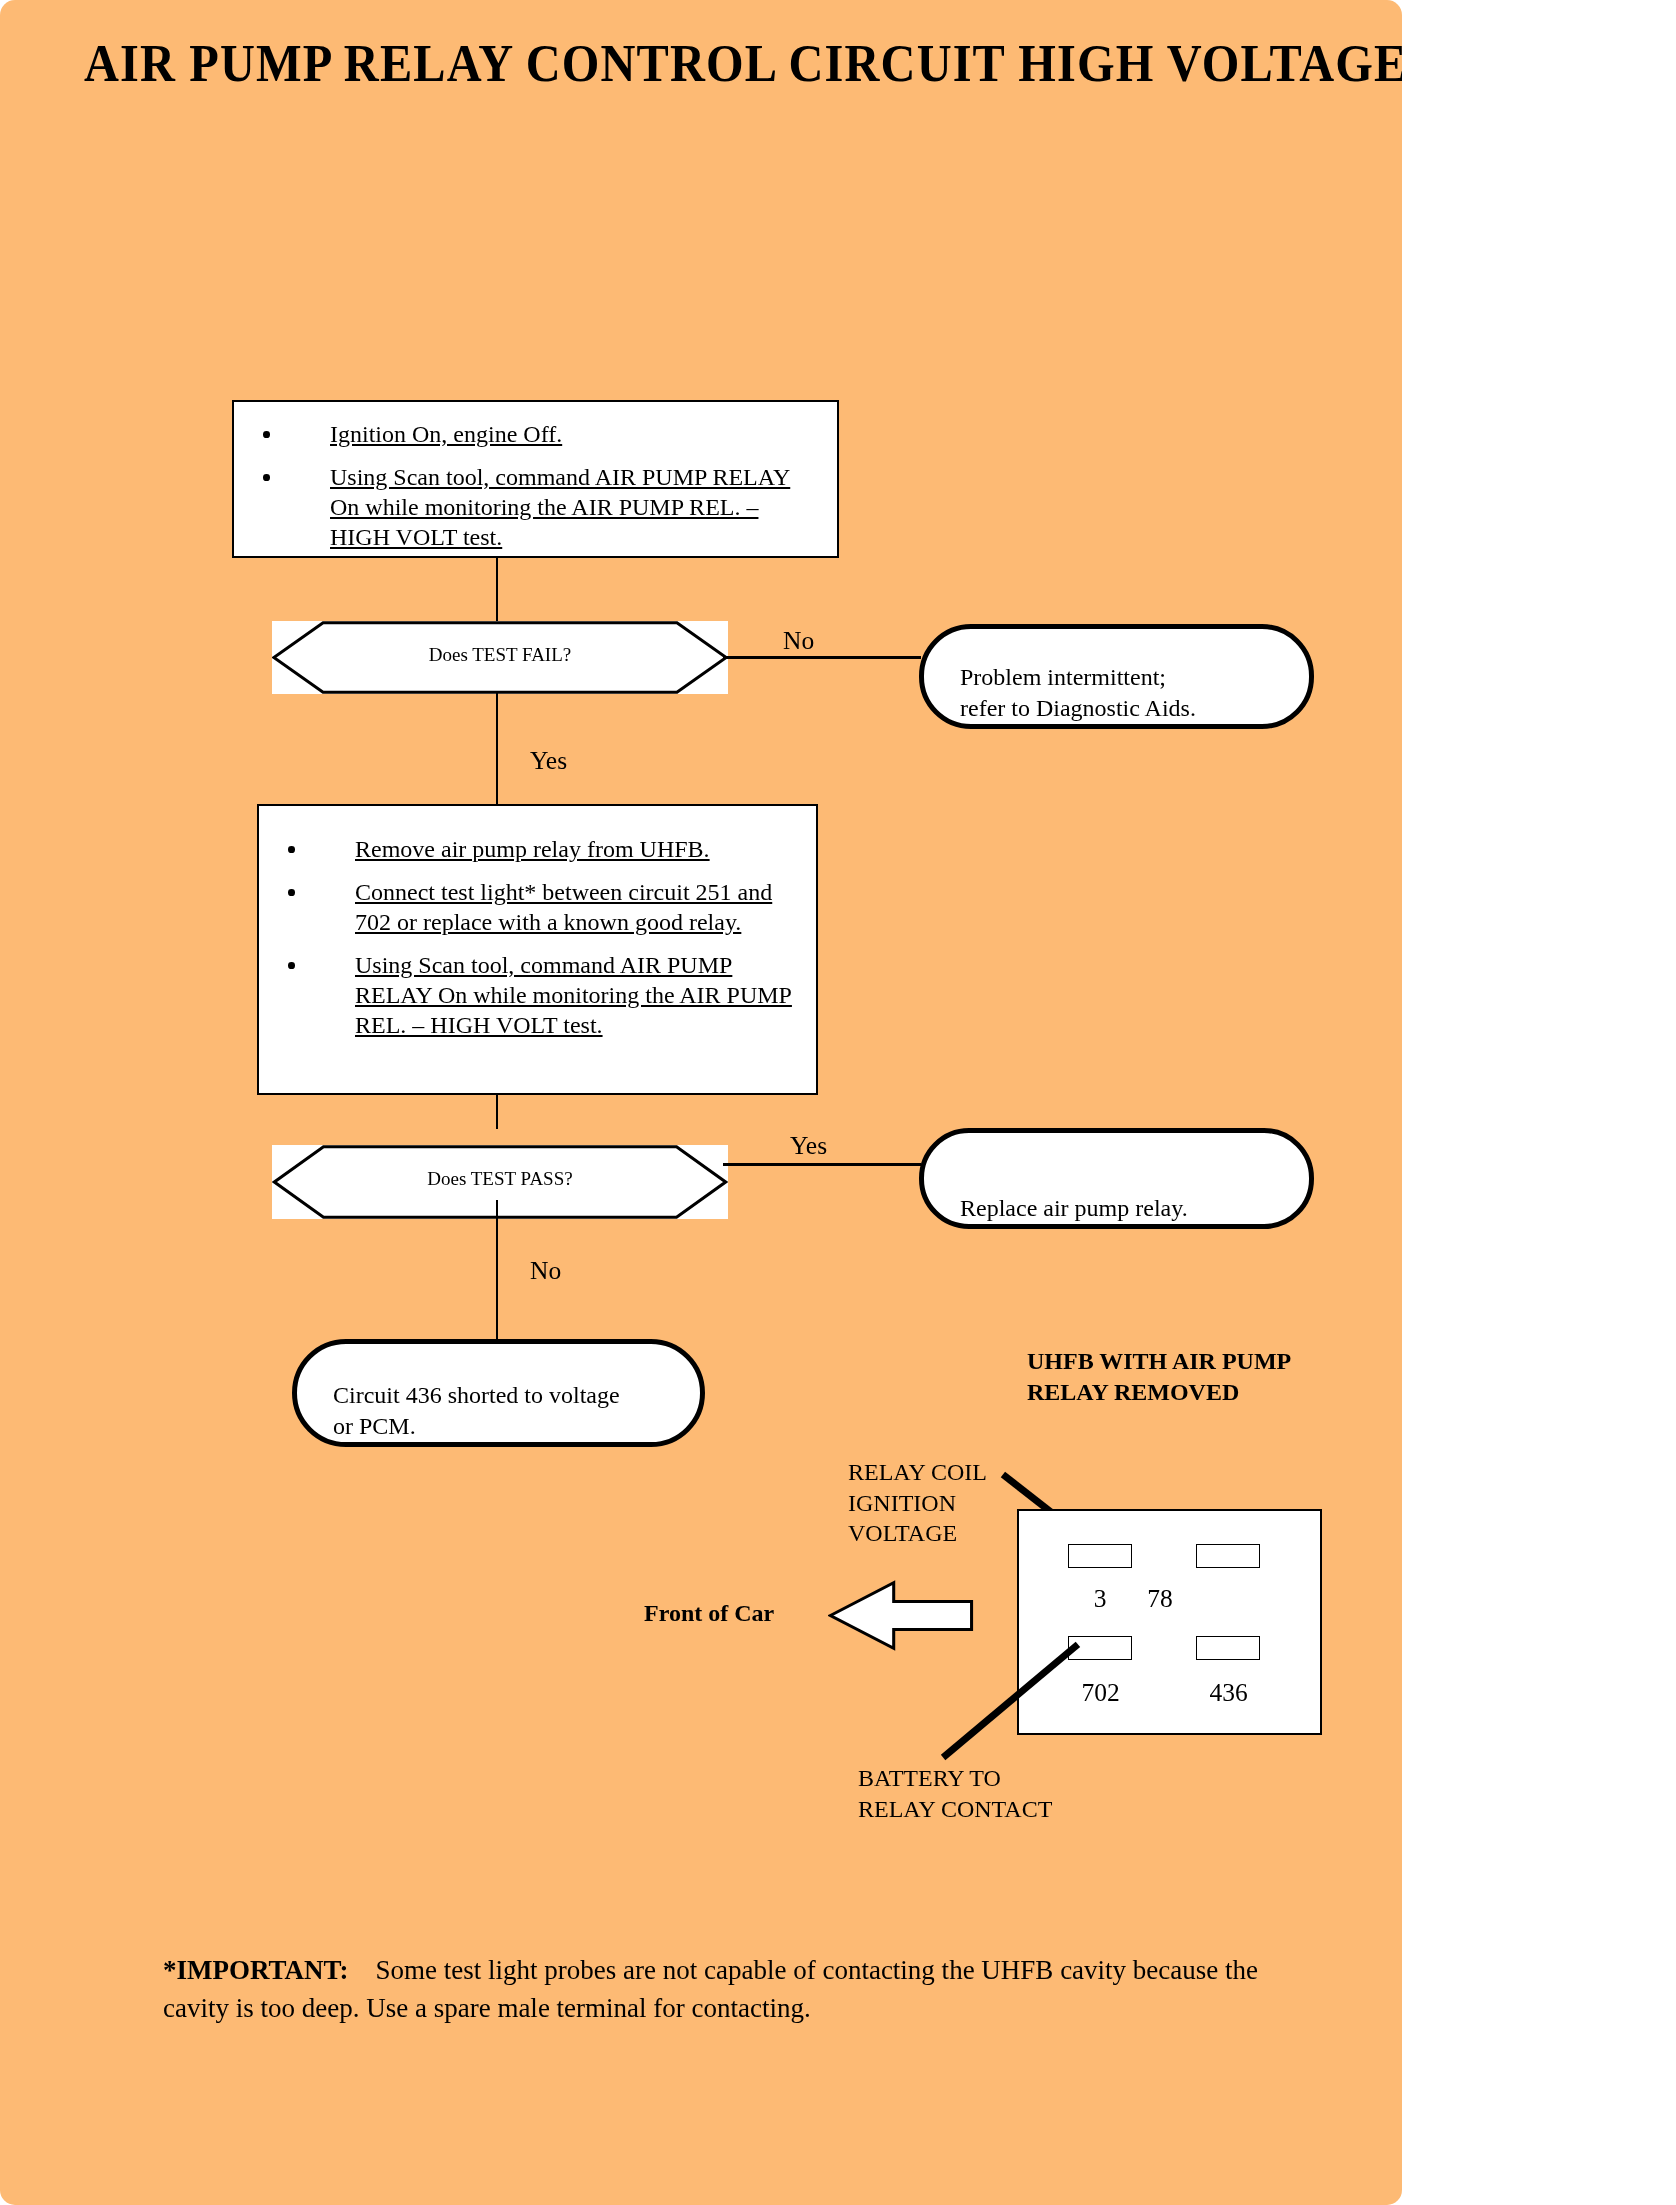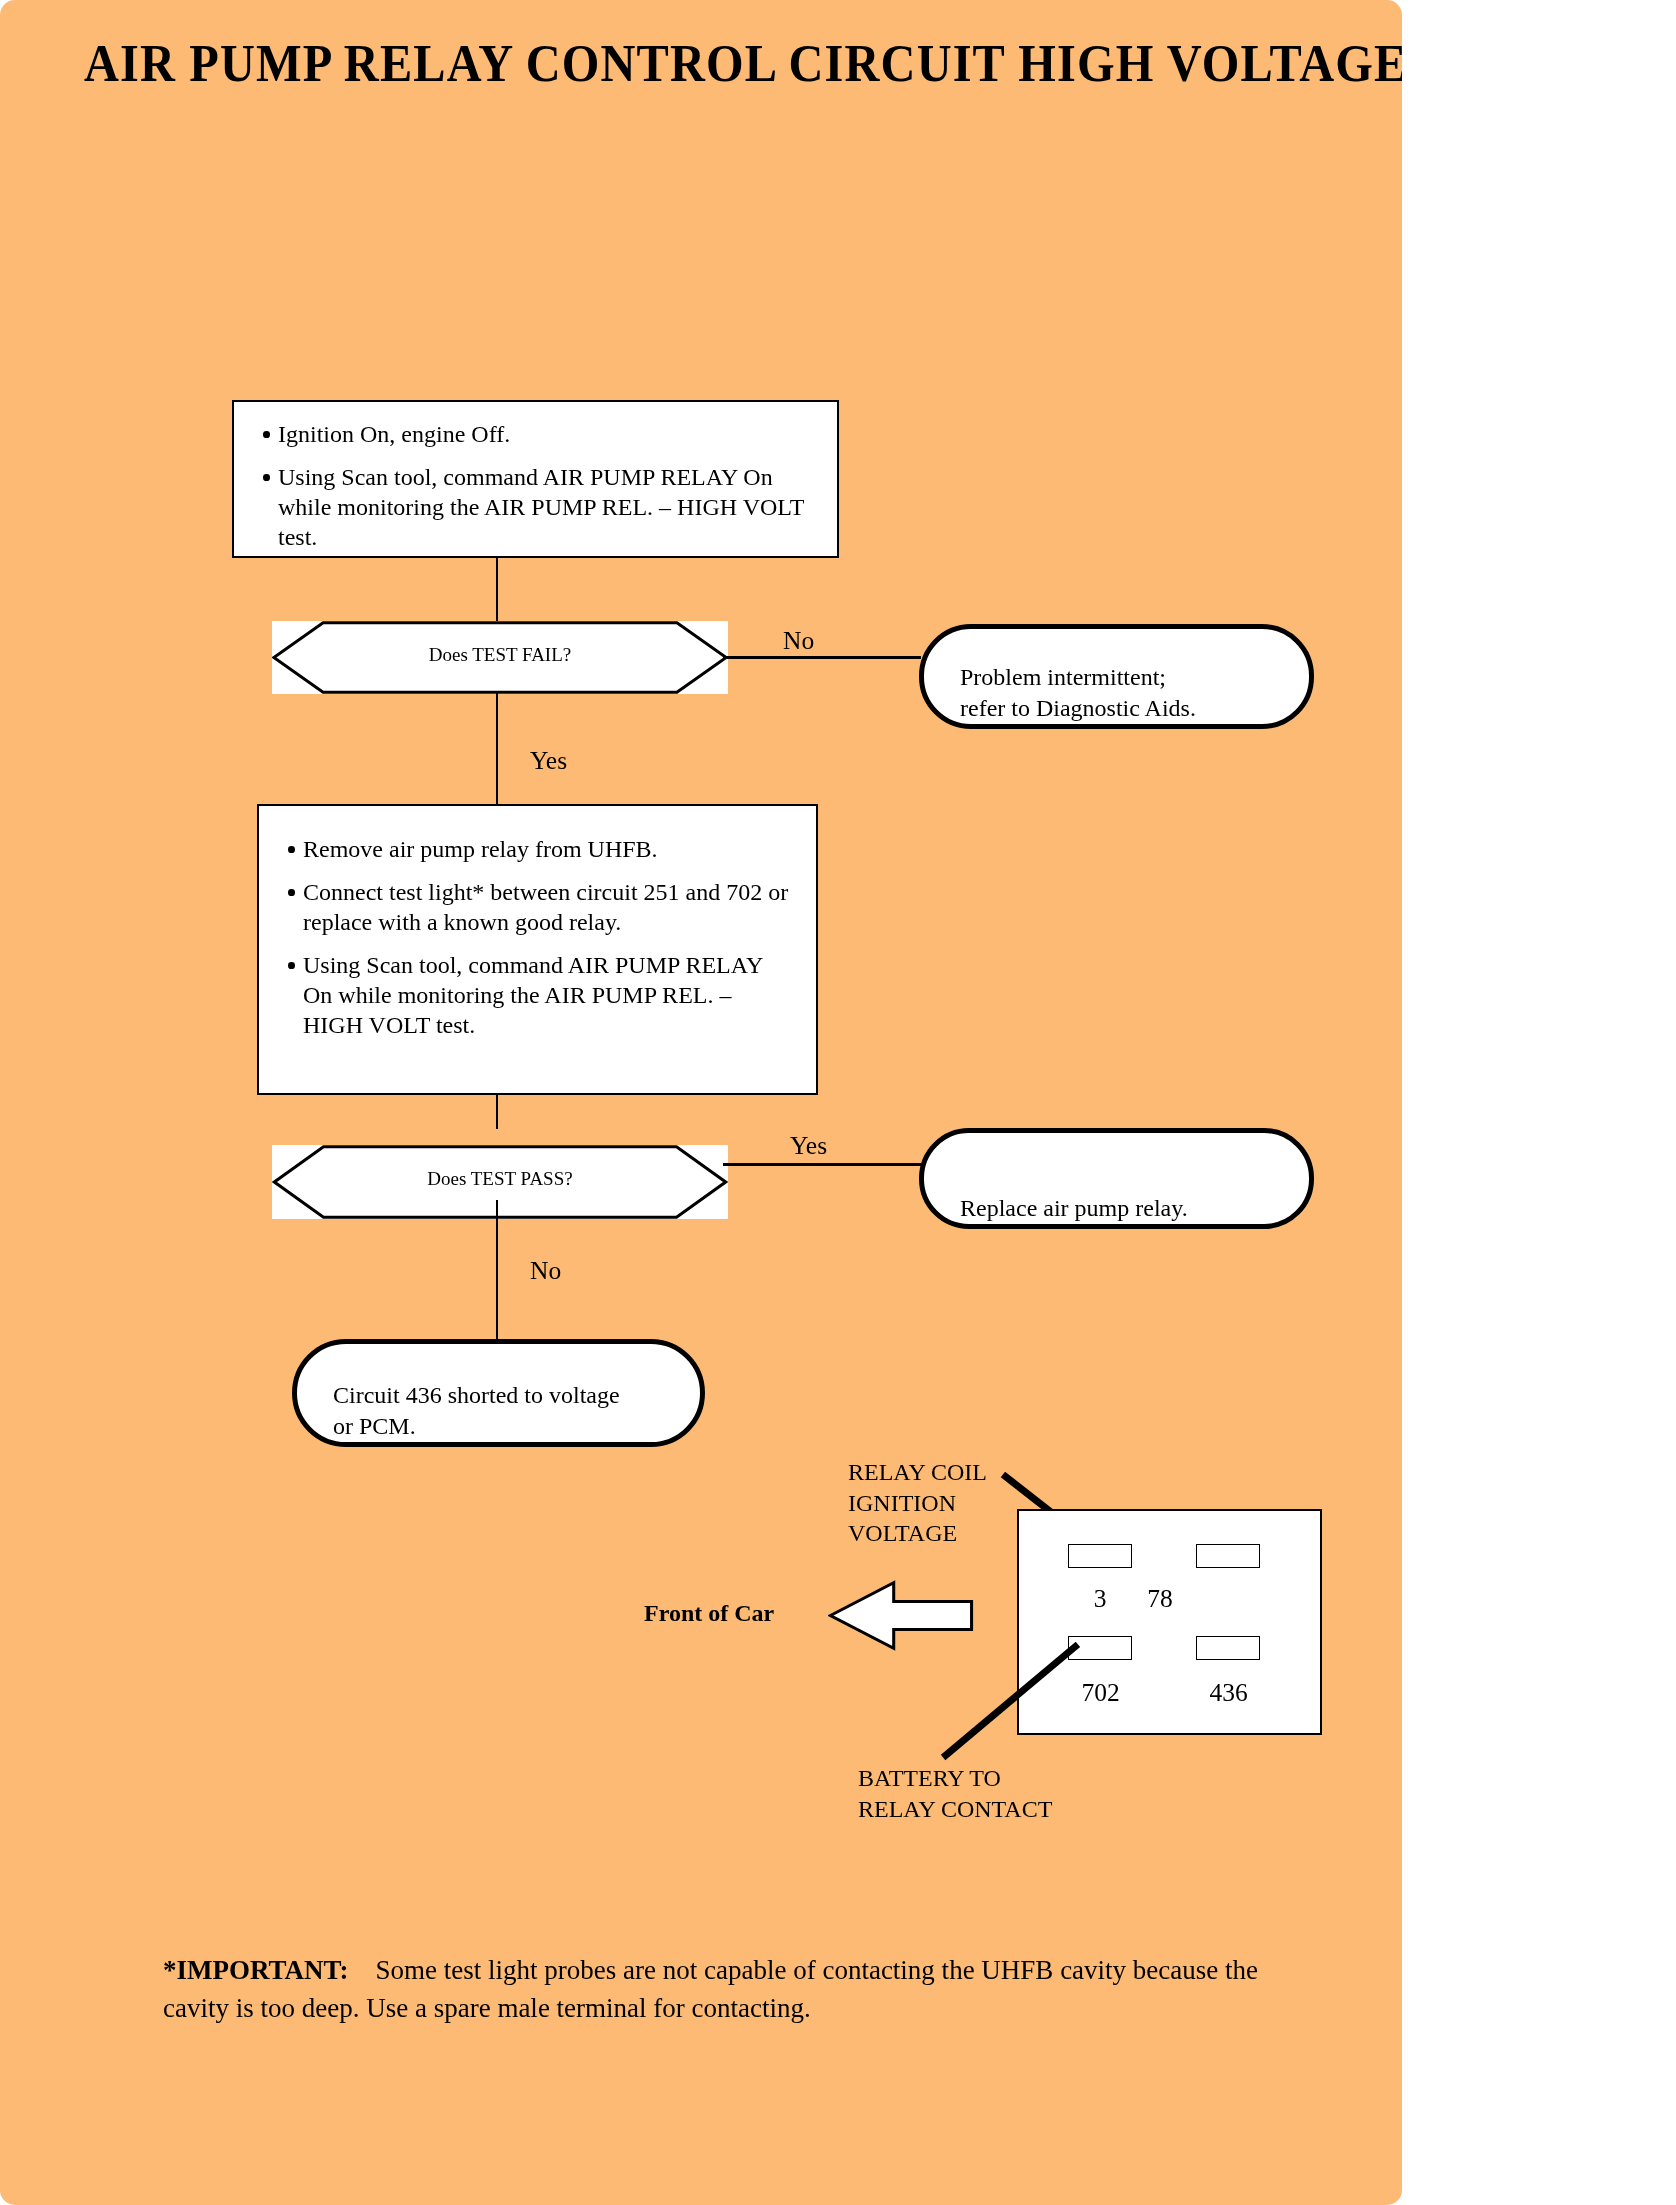--- a/index.html
+++ b/index.html
@@ -44,24 +44,25 @@
   }
 
   .bullet-list {
     position: absolute;
     list-style: none;
     margin: 0;
     padding: 0;
   }
   .bullet-list li {
     position: relative;
-    padding-left: 44px;
+    padding-left: 96px;
     font-size: 24px;
     line-height: 1.24;
     margin-bottom: 13.4px;
+    text-decoration: underline;
   }
   .bullet-list li:last-child { margin-bottom: 0; }
   .bullet-list li::before {
     content: "";
     position: absolute;
     left: 29px;
     top: 11px;
     width: 6.7px;
     height: 6.7px;
     background: #000;
@@ -244,20 +245,24 @@
   <div class="vline" style="left:496px; top:1200px; height:140px;"></div>
   <div class="edge-label" style="left:530px; top:1256px;">No</div>
 
   <div class="terminator" style="left:292px; top:1339px; width:413px; height:108px; border-radius:54px;">
     <div class="term-text">
       <div>Circuit 436 shorted to voltage</div>
       <div>or PCM.</div>
     </div>
   </div>
 
+  <div class="conn-heading" style="left:1027px; top:1346px;">
+    <div>UHFB WITH AIR PUMP</div>
+    <div>RELAY REMOVED</div>
+  </div>
 
   <div class="conn-caption" style="left:848px; top:1413px;margin-top:44px;">
     <div>RELAY COIL</div>
     <div>IGNITION</div>
     <div>VOLTAGE</div>
   </div>
 
   <div class="leader" style="left:1003px; top:1471px; width:137px; height:6.7px; transform:rotate(38deg);"></div>
 
   <div class="conn-box" style="left:1017px; top:1509px; width:305px; height:226px;"></div>

